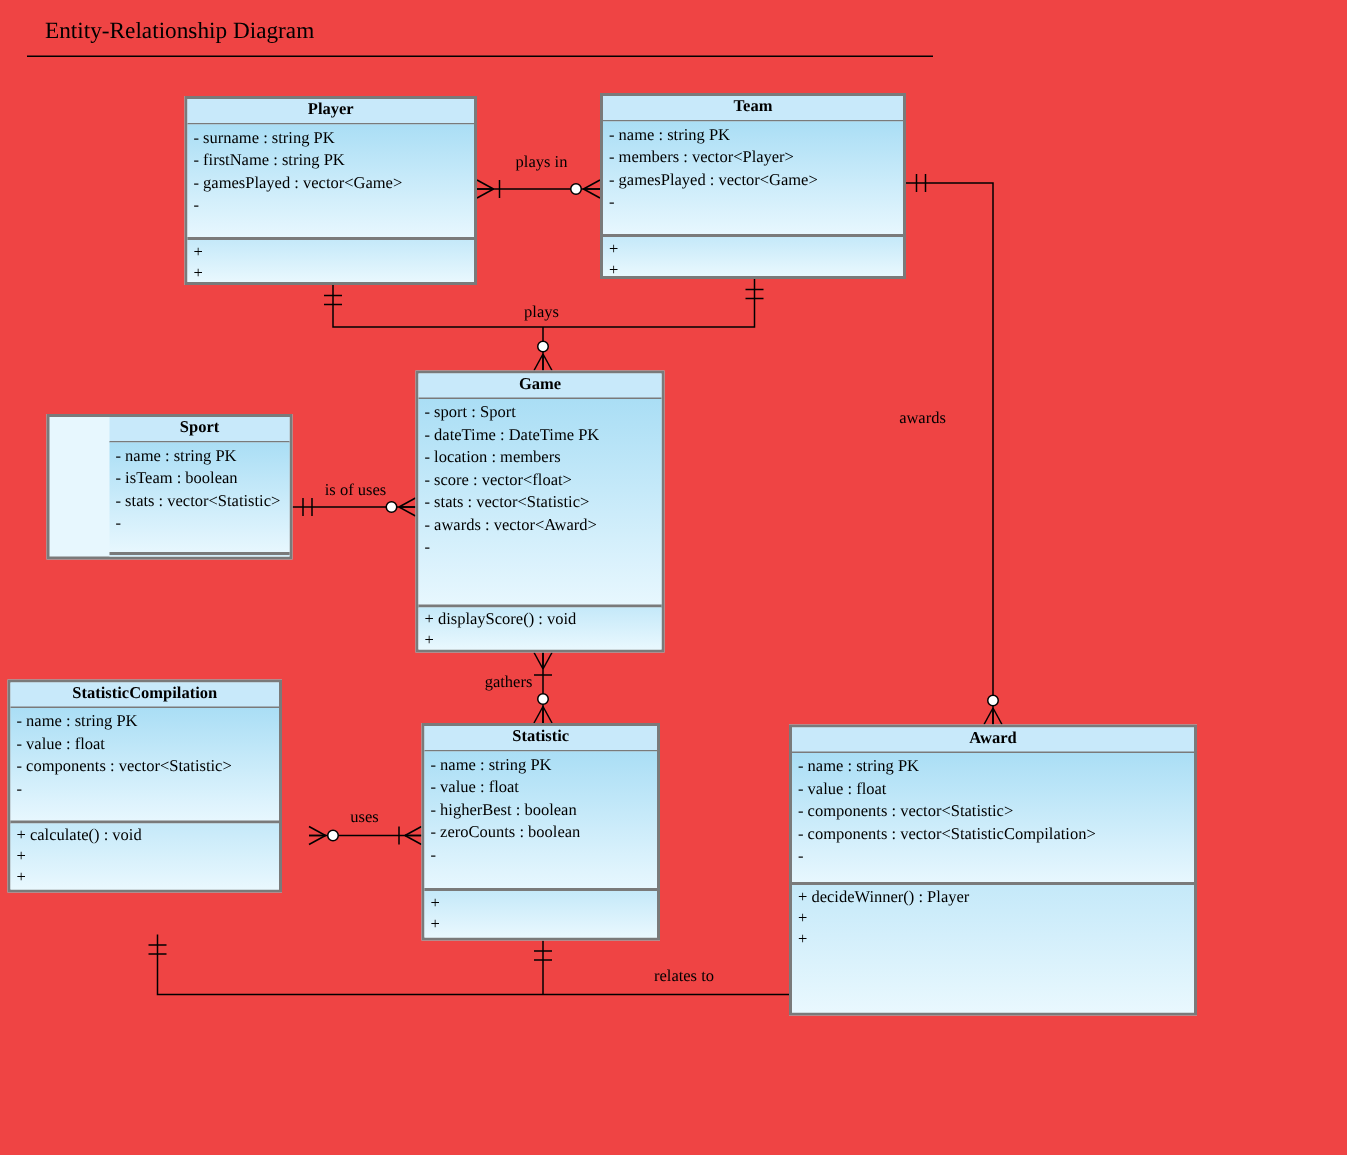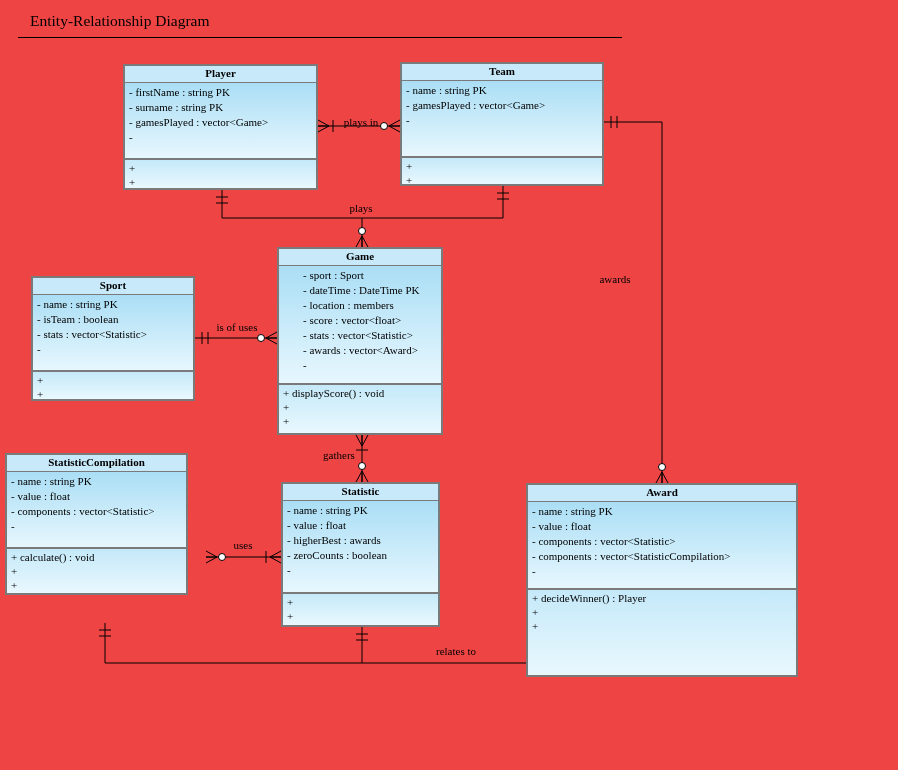--- a/index.html
+++ b/index.html
@@ -106,63 +106,64 @@
       <line x1="99" y1="636" x2="111" y2="636" stroke="#000000" stroke-width="1"></line>
       <line x1="356" y1="634" x2="368" y2="634" stroke="#000000" stroke-width="1"></line>
       <line x1="356" y1="640" x2="368" y2="640" stroke="#000000" stroke-width="1"></line>
       <line x1="656" y1="652" x2="668" y2="652" stroke="#000000" stroke-width="1"></line>
       <line x1="656" y1="658" x2="668" y2="658" stroke="#000000" stroke-width="1"></line>
     </svg>
 
   <div class="entity" style="left: 123px; top: 64px; width: 195px; height: 126px;">
     <div class="entity-header">Player</div>
     <div class="entity-attrs" style="height: 77px;">
+        <div class="m-row">- surname : string PK</div>
         <div class="m-row">- firstName : string PK</div>
-        <div class="m-row">- surname : string PK</div>
         <div class="m-row">- gamesPlayed : vector&lt;Game&gt;</div>
         <div class="m-row">-</div>
       </div>
     <div class="entity-methods">
         <div class="m-row">+</div>
         <div class="m-row">+</div>
       </div>
   </div>
 
   <div class="entity" style="left: 400px; top: 62px; width: 204px; height: 124px;">
     <div class="entity-header">Team</div>
     <div class="entity-attrs" style="height: 77px;">
         <div class="m-row">- name : string PK</div>
+        <div class="m-row">- members : vector&lt;Player&gt;</div>
         <div class="m-row">- gamesPlayed : vector&lt;Game&gt;</div>
         <div class="m-row">-</div>
       </div>
     <div class="entity-methods">
         <div class="m-row">+</div>
         <div class="m-row">+</div>
       </div>
   </div>
 
   <div class="entity" style="left: 277px; top: 247px; width: 166px; height: 188px;">
     <div class="entity-header">Game</div>
-    <div class="entity-attrs" style="height: 119px; padding-left: 20px;">
+    <div class="entity-attrs" style="height: 139px;">
         <div class="m-row">- sport : Sport</div>
         <div class="m-row">- dateTime : DateTime PK</div>
         <div class="m-row">- location : members</div>
         <div class="m-row">- score : vector&lt;float&gt;</div>
         <div class="m-row">- stats : vector&lt;Statistic&gt;</div>
         <div class="m-row">- awards : vector&lt;Award&gt;</div>
         <div class="m-row">-</div>
       </div>
     <div class="entity-methods">
         <div class="m-row">+ displayScore() : void</div>
         <div class="m-row">+</div>
         <div class="m-row">+</div>
       </div>
   </div>
 
-  <div class="entity" style="left: 31px; top: 276px; width: 164px; height: 125px;">
+  <div class="entity" style="left: 31px; top: 276px; width: 164px; height: 97px; padding-left: 40px;">
     <div class="entity-header">Sport</div>
     <div class="entity-attrs" style="height: 77px;">
         <div class="m-row">- name : string PK</div>
         <div class="m-row">- isTeam : boolean</div>
         <div class="m-row">- stats : vector&lt;Statistic&gt;</div>
         <div class="m-row">-</div>
       </div>
     <div class="entity-methods">
         <div class="m-row">+</div>
         <div class="m-row">+</div>
@@ -182,21 +183,21 @@
         <div class="m-row">+</div>
         <div class="m-row">+</div>
       </div>
   </div>
 
   <div class="entity" style="left: 281px; top: 482px; width: 159px; height: 145px; justify-content: space-between;">
     <div class="entity-header">Statistic</div>
     <div class="entity-attrs" style="height: 93px;">
         <div class="m-row">- name : string PK</div>
         <div class="m-row">- value : float</div>
-        <div class="m-row">- higherBest : awards</div>
+        <div class="m-row">- higherBest : boolean</div>
         <div class="m-row">- zeroCounts : boolean</div>
         <div class="m-row">-</div>
       </div>
     <div class="entity-methods">
         <div class="m-row">+</div>
         <div class="m-row">+</div>
       </div>
   </div>
 
   <div class="entity" style="left: 526px; top: 483px; width: 272px; height: 194px;">
@@ -208,21 +209,21 @@
         <div class="m-row">- components : vector&lt;StatisticCompilation&gt;</div>
         <div class="m-row">-</div>
       </div>
     <div class="entity-methods">
         <div class="m-row">+ decideWinner() : Player</div>
         <div class="m-row">+</div>
         <div class="m-row">+</div>
       </div>
   </div>
 
-  <div class="edge-label" style="left: 361px; top: 122px;">plays in</div>
+  <div class="edge-label" style="left: 361px; top: 108px;">plays in</div>
   <div class="edge-label" style="left: 361px; top: 208px;">plays</div>
   <div class="edge-label" style="left: 237px; top: 327px;">is of uses</div>
   <div class="edge-label" style="left: 615px; top: 279px;">awards</div>
   <div class="edge-label" style="left: 339px; top: 455px;">gathers</div>
   <div class="edge-label" style="left: 243px; top: 545px;">uses</div>
   <div class="edge-label" style="left: 456px; top: 651px;">relates to</div>
 
 </div>
 
 </body></html>

